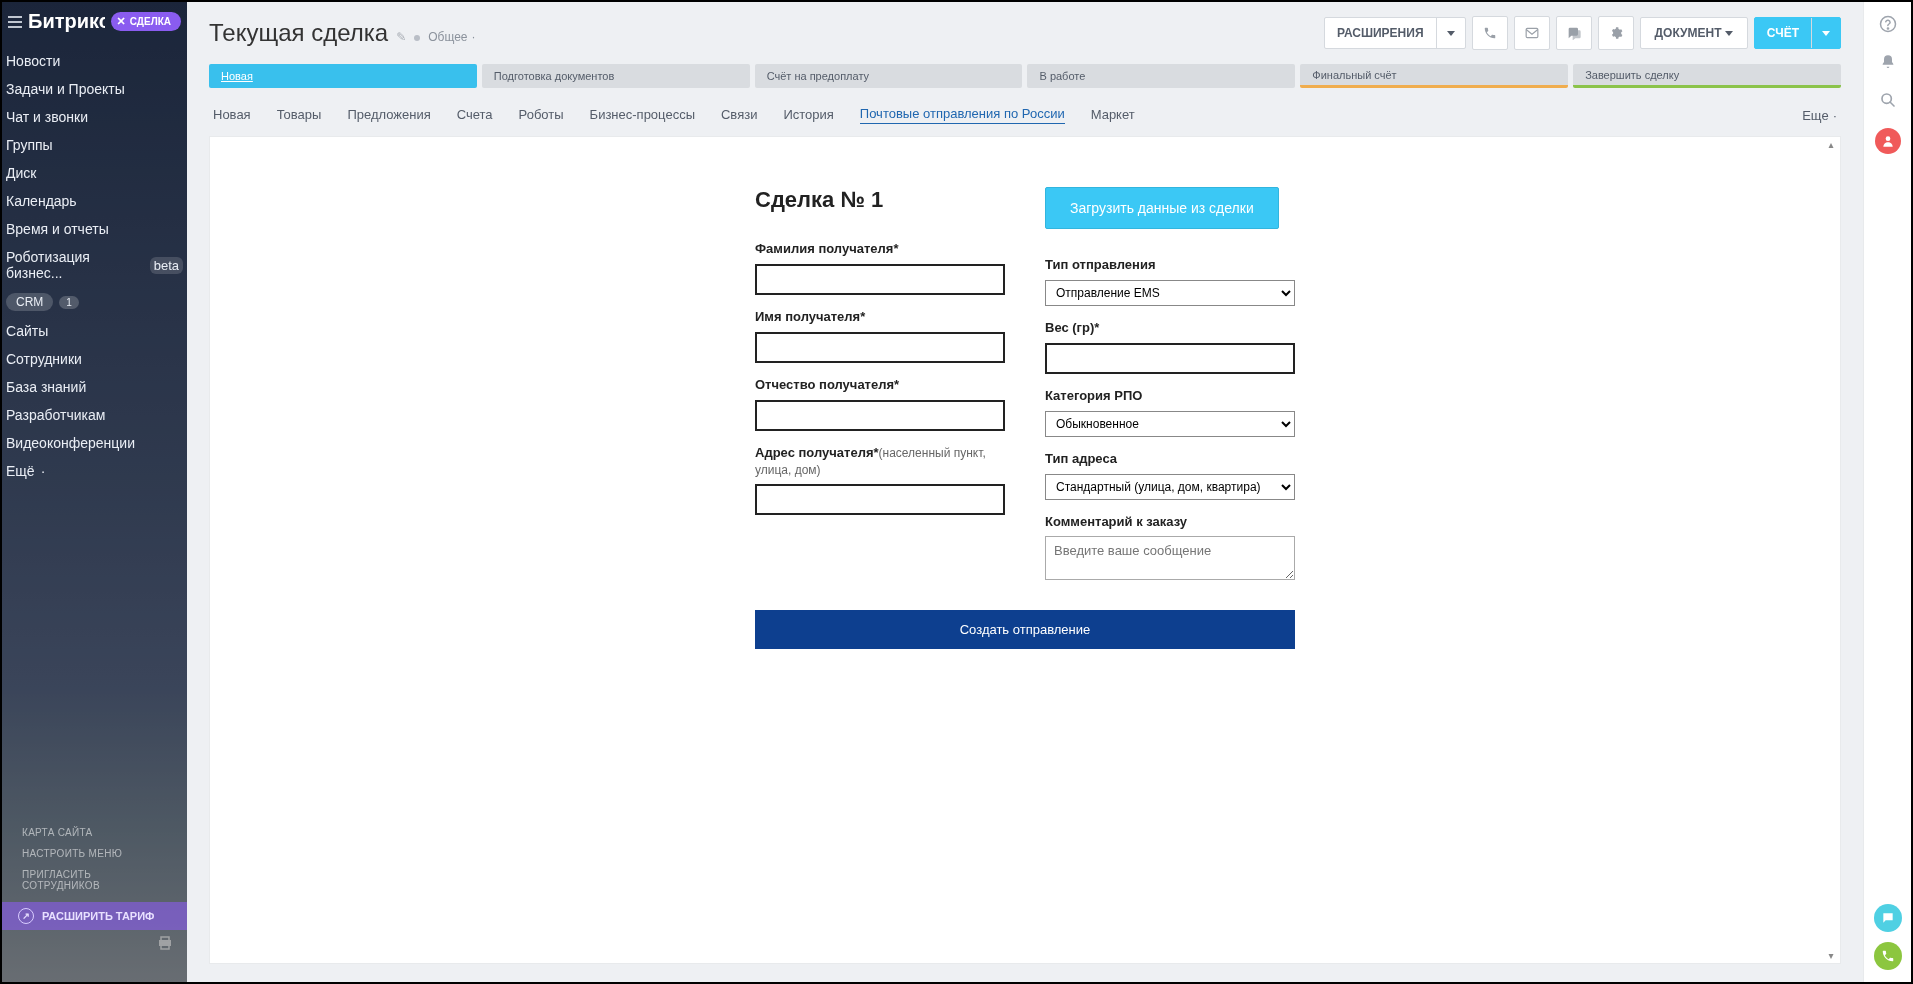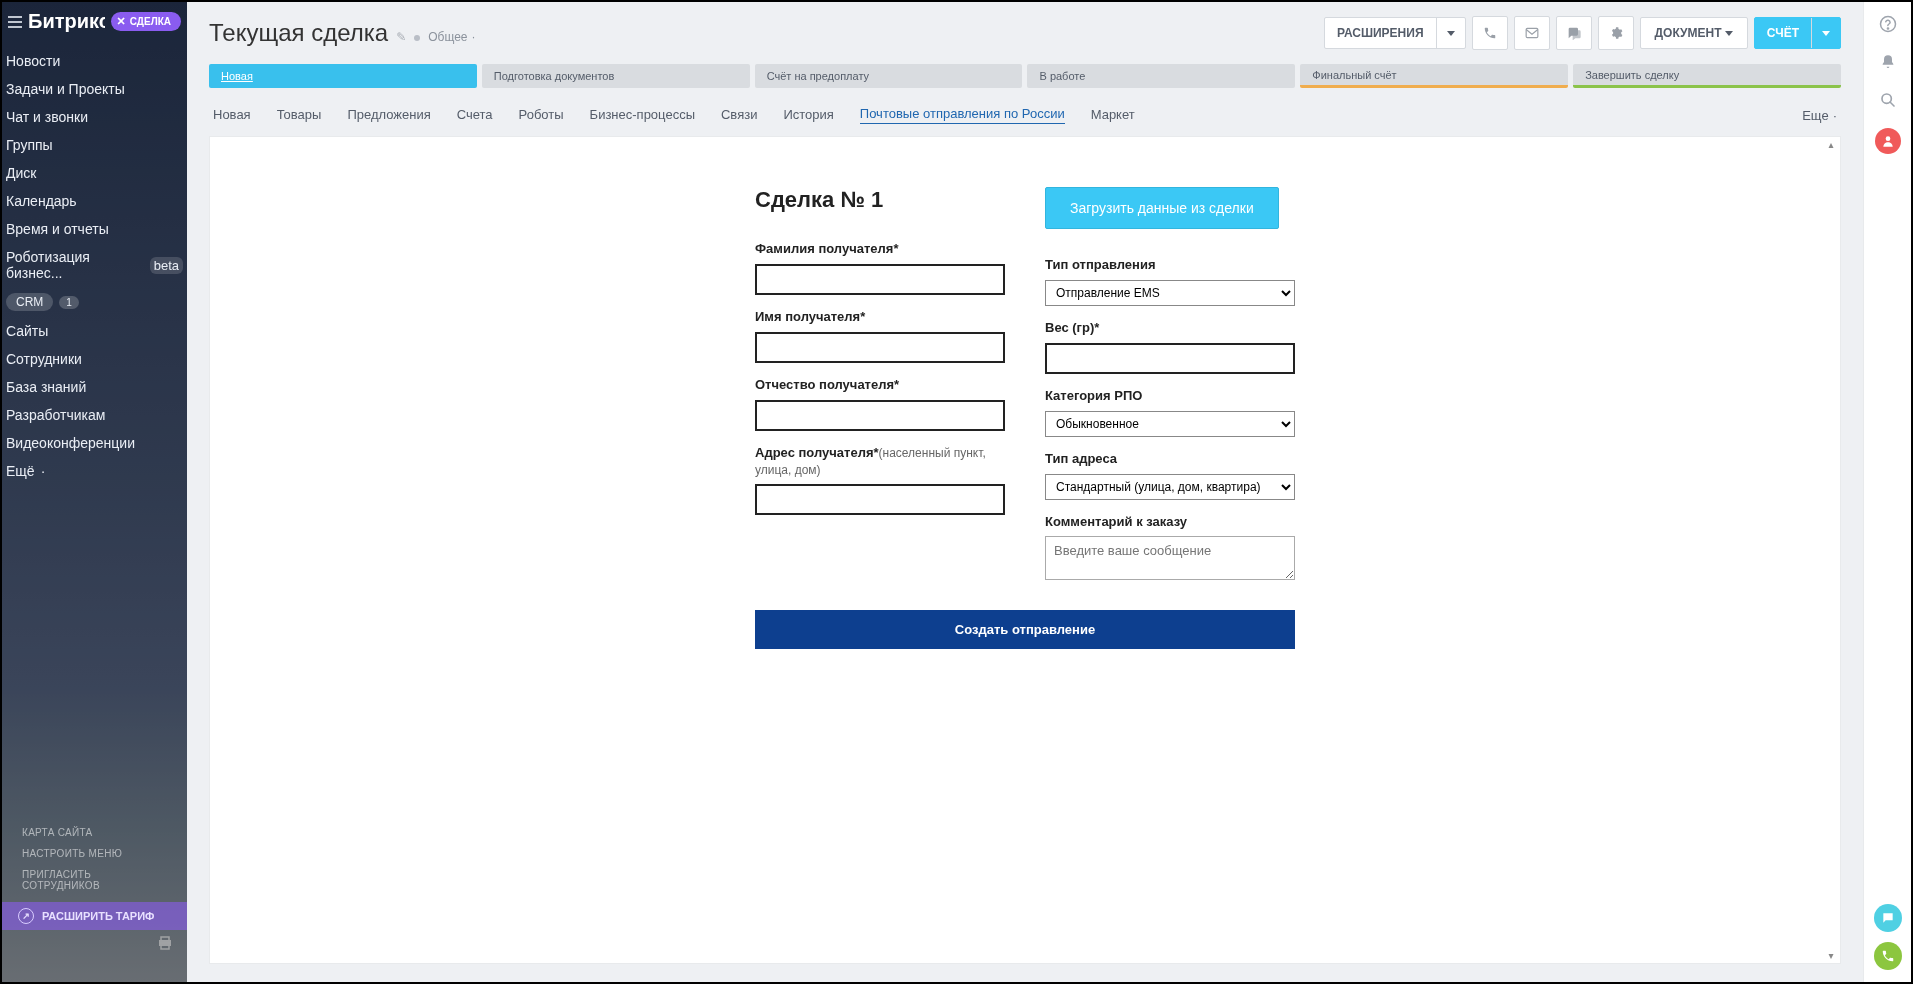--- a/index.html
+++ b/index.html
@@ -67,21 +67,21 @@
 .col { flex: 1; }
 .form-title { font-size: 22px; font-weight: 700; color: #222; margin-bottom: 28px; }
 .load-btn { background: #3bc8f5; border: 1px solid #32b5de; color: #fff; font-size: 14px; padding: 12px 24px; cursor: pointer; border-radius: 2px; }
 .form-row { margin-bottom: 14px; }
 .form-label { font-size: 13px; font-weight: 600; color: #222; display: block; margin-bottom: 6px; line-height: 1.3; }
 .label-hint { font-weight: 400; font-size: 12px; color: #666; }
 .form-input, .form-select, .form-textarea { width: 100%; border: 2px solid #222; padding: 6px 8px; font-size: 13px; background: #fff; }
 .form-select { border-width: 1px; border-color: #888; padding: 4px 6px; font-size: 12px; }
 .form-textarea { border-width: 1px; border-color: #aaa; min-height: 42px; resize: both; font-family: inherit; }
 .form-input.thin { border-width: 1px; border-color: #222; }
-.submit-btn { width: 100%; background: #0d3f8f; color: #fff; border: none; padding: 12px; font-size: 13px; font-weight: 700; cursor: pointer; margin-top: 12px; }
+.submit-btn { width: 100%; background: #0d3f8f; color: #fff; border: none; padding: 12px; font-size: 13px; font-weight: 400; cursor: pointer; margin-top: 12px; }
 
 
 .rail { width: 48px; background: #fff; border-left: 1px solid #e8eaec; display: flex; flex-direction: column; align-items: center; padding: 12px 0; gap: 18px; flex-shrink: 0; }
 .rail-icon { width: 20px; height: 20px; color: #9ea4ad; cursor: pointer; display: flex; align-items: center; justify-content: center; }
 .rail-user { width: 26px; height: 26px; background: #f05a5a; border-radius: 50%; display: flex; align-items: center; justify-content: center; color: #fff; }
 .rail-bottom { margin-top: auto; display: flex; flex-direction: column; gap: 10px; }
 .rail-round { width: 28px; height: 28px; border-radius: 50%; display: flex; align-items: center; justify-content: center; color: #fff; }
 .rail-round.cyan { background: #4fd0e3; }
 .rail-round.green { background: #8cc63f; }
 

